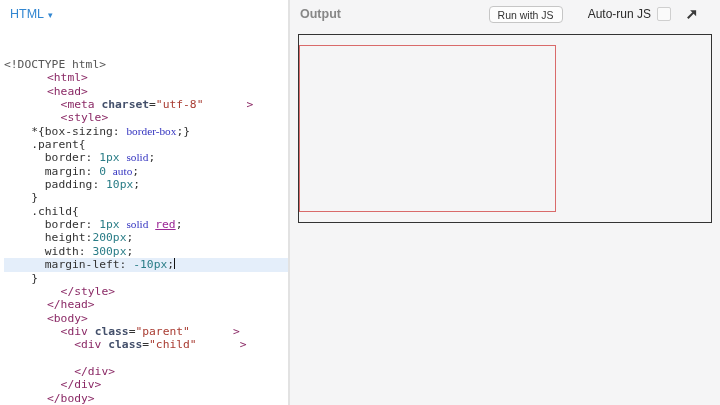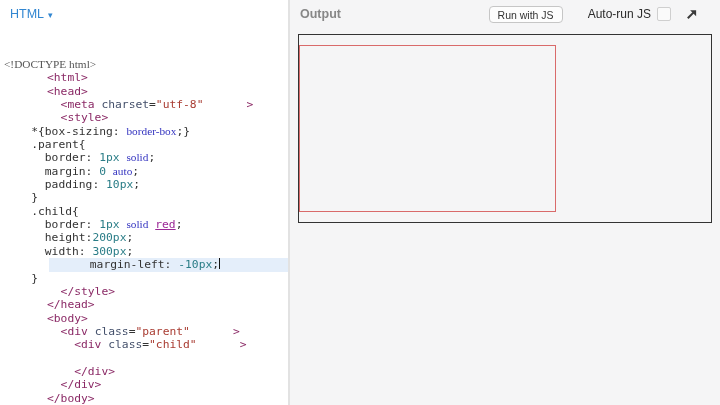--- a/index.html
+++ b/index.html
@@ -10,24 +10,24 @@
   
   .editor-pane { width: 288px; height: 405px; background: #ffffff; overflow: hidden; }
   .editor-header { height: 28px; display: flex; align-items: center; padding: 0 10px; }
   .lang-dropdown { display: flex; align-items: center; gap: 4px; color: #3186d1;
     font-size: 12.5px; cursor: pointer; }
   .lang-caret { font-size: 9px; color: #3186d1; position: relative; top: 1px; }
 
   .code-area { padding: 4px 0 0 4px; font-family: "DejaVu Sans Mono", monospace;
     font-size: 11.3px; white-space: pre; color: #333; }
   .code-line { height: 13.35px; line-height: 13.35px; }
-  .code-line.active { background: #e4eefa; margin-left: 45px; }
-  .tok-meta    { color: #555555; font-family: Liberation Serif, serif; }
+  .code-line.active { background: #e4eefa; }
+  .tok-meta    { color: #555555; }
   .tok-tag     { color: #8b2a66; margin-left: 43px; }
-  .tok-attr    { color: #44506b; }
+  .tok-attr    { color: #44506b; font-weight: bold; }
   .tok-string  { color: #a93c32; }
   .tok-number  { color: #2a7d87; }
   .tok-atom    { color: #3434c0; font-family: Liberation Serif, serif; }
   .tok-keyword { color: #9b2896; text-decoration: underline; }
   .tok-plain   { color: #333333; }
   .cursor { display: inline-block; width: 0; height: 11px; border-left: 1.3px solid #111;
     vertical-align: -1px; }
 
   
   .divider { width: 2px; background: #e2e2e2; }

